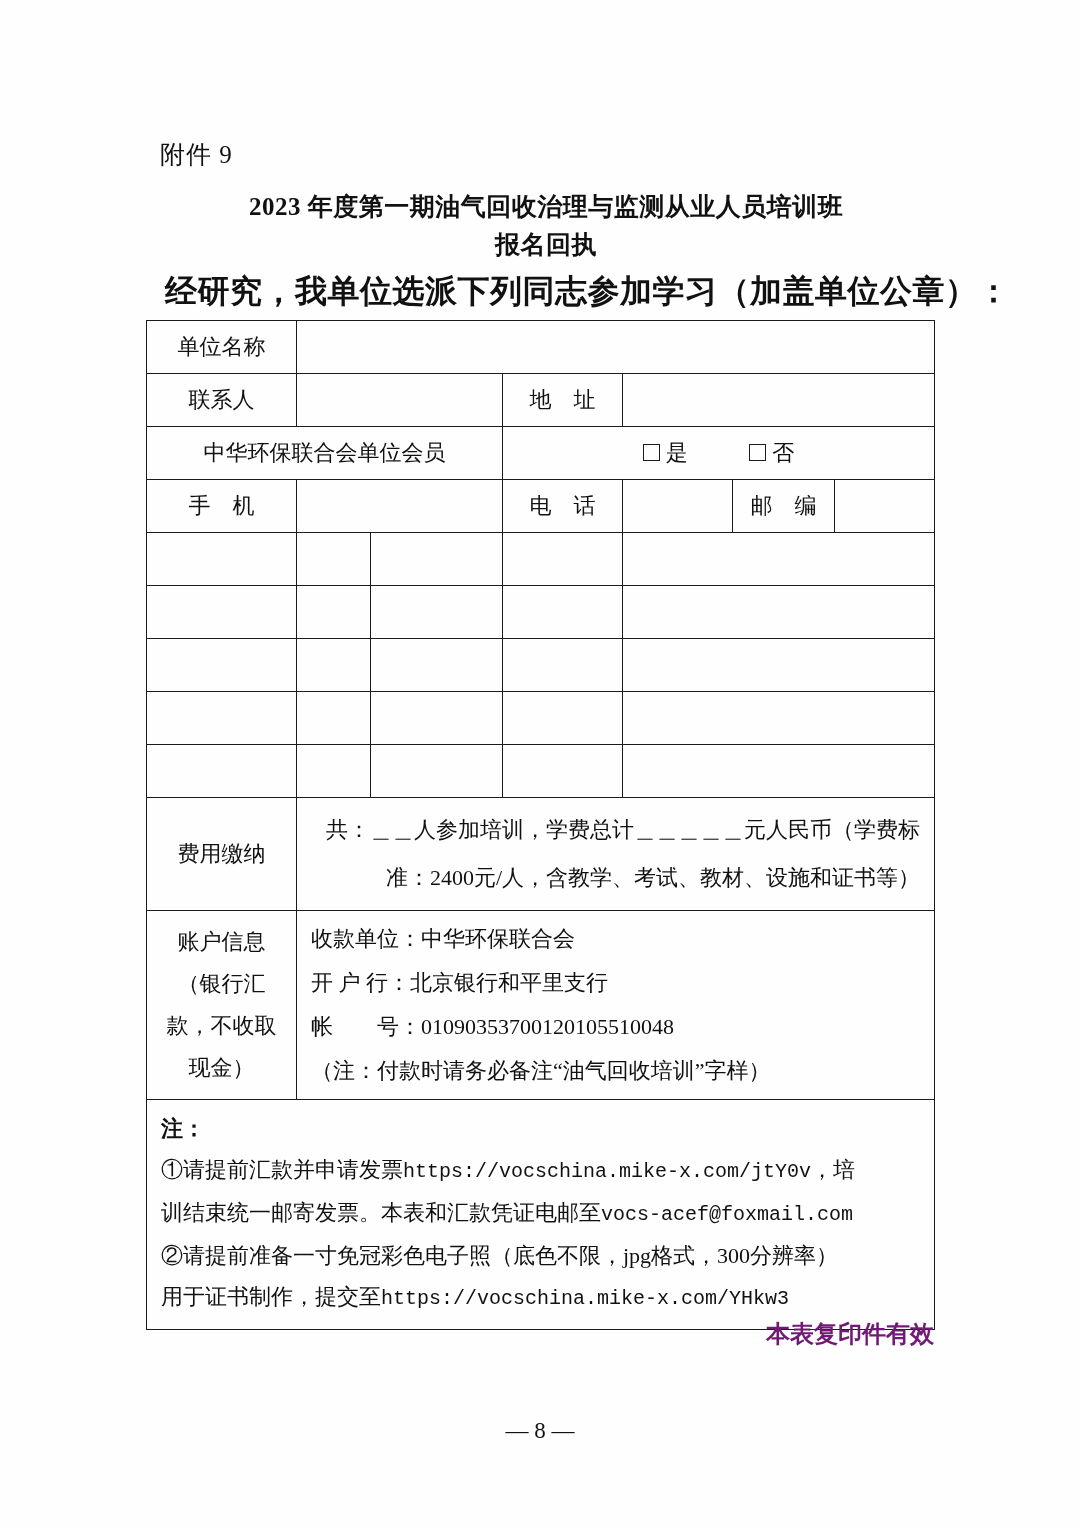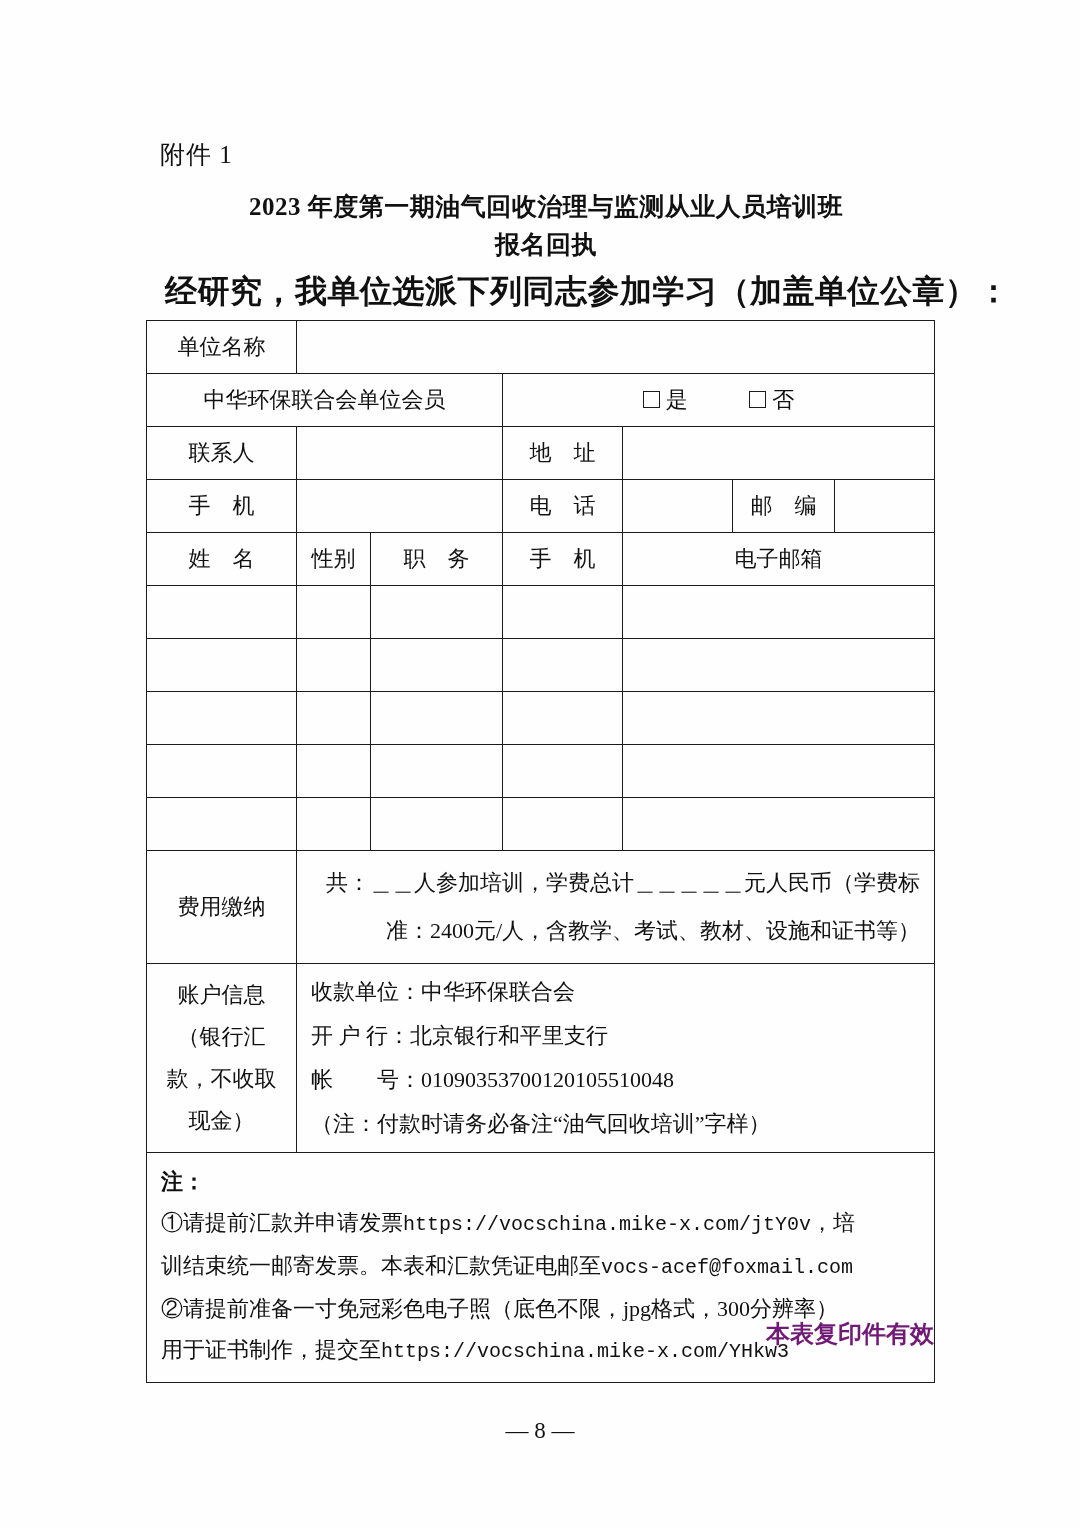--- a/index.html
+++ b/index.html
@@ -126,21 +126,21 @@
     margin-right: 6px;
     vertical-align: -1px;
   }
   .opt { display: inline-block; margin: 0 28px; }
 </style>
 </head>
 <body>
 
 <div class="page">
 
-  <div class="attachment-label">附件 1</div>
+  <div class="attachment-label">附件 9</div>
 
   <div class="doc-title">
     <div>2023 年度第一期油气回收治理与监测从业人员培训班</div>
     <div>报名回执</div>
   </div>
 
   <div class="intro-line">经研究，我单位选派下列同志参加学习（加盖单位公章）：</div>
 
   <table class="form">
     <colgroup>
@@ -154,50 +154,43 @@
       <col style="width:100px">
     </colgroup>
 
     <tbody>
         <tr>
       <td class="c">单位名称</td>
       <td class="l" colspan="7"></td>
     </tr>
 
     <tr>
+      <td class="c">联系人</td>
+      <td class="l" colspan="3"></td>
+      <td class="c">地　址</td>
+      <td class="l" colspan="3"></td>
+    </tr>
+
+    <tr>
       <td class="c" colspan="4">中华环保联合会单位会员</td>
       <td class="c" colspan="4">
         <span class="opt"><span class="chk"></span><span>是</span></span>
         <span class="opt"><span class="chk"></span><span>否</span></span>
       </td>
-    </tr>
-
-    <tr>
-      <td class="c">联系人</td>
-      <td class="l" colspan="3"></td>
-      <td class="c">地　址</td>
-      <td class="l" colspan="3"></td>
     </tr>
 
     <tr>
       <td class="c">手　机</td>
       <td class="l" colspan="3"></td>
       <td class="c">电　话</td>
       <td class="l"></td>
       <td class="c">邮　编</td>
       <td class="l"></td>
     </tr>
 
-    <tr>
-      <td class="c">姓　名</td>
-      <td class="c">性别</td>
-      <td class="c" colspan="2">职　务</td>
-      <td class="c">手　机</td>
-      <td class="c" colspan="3">电子邮箱</td>
-    </tr>
 
     <tr class="blank-row">
       <td></td>
       <td></td>
       <td colspan="2"></td>
       <td></td>
       <td colspan="3"></td>
     </tr>
     <tr class="blank-row">
       <td></td>

